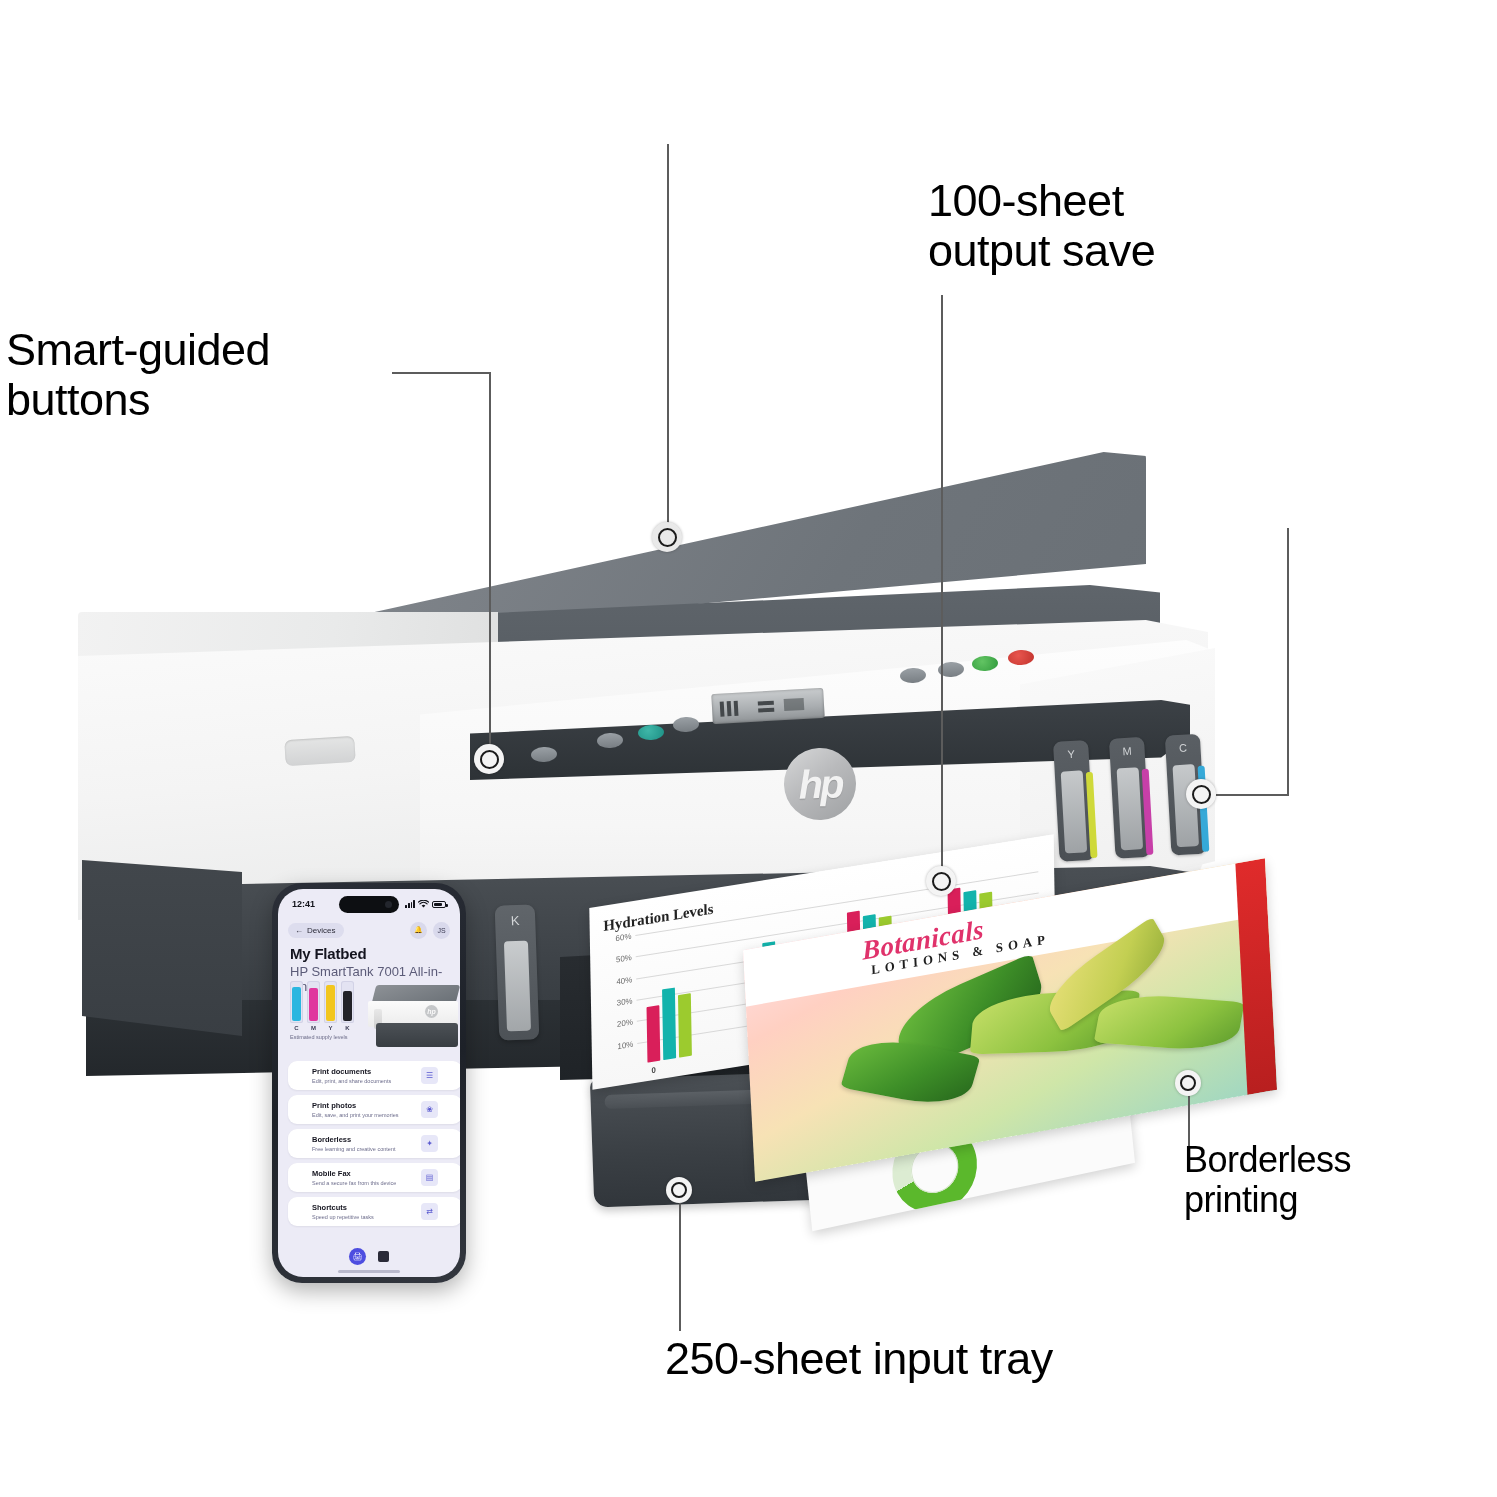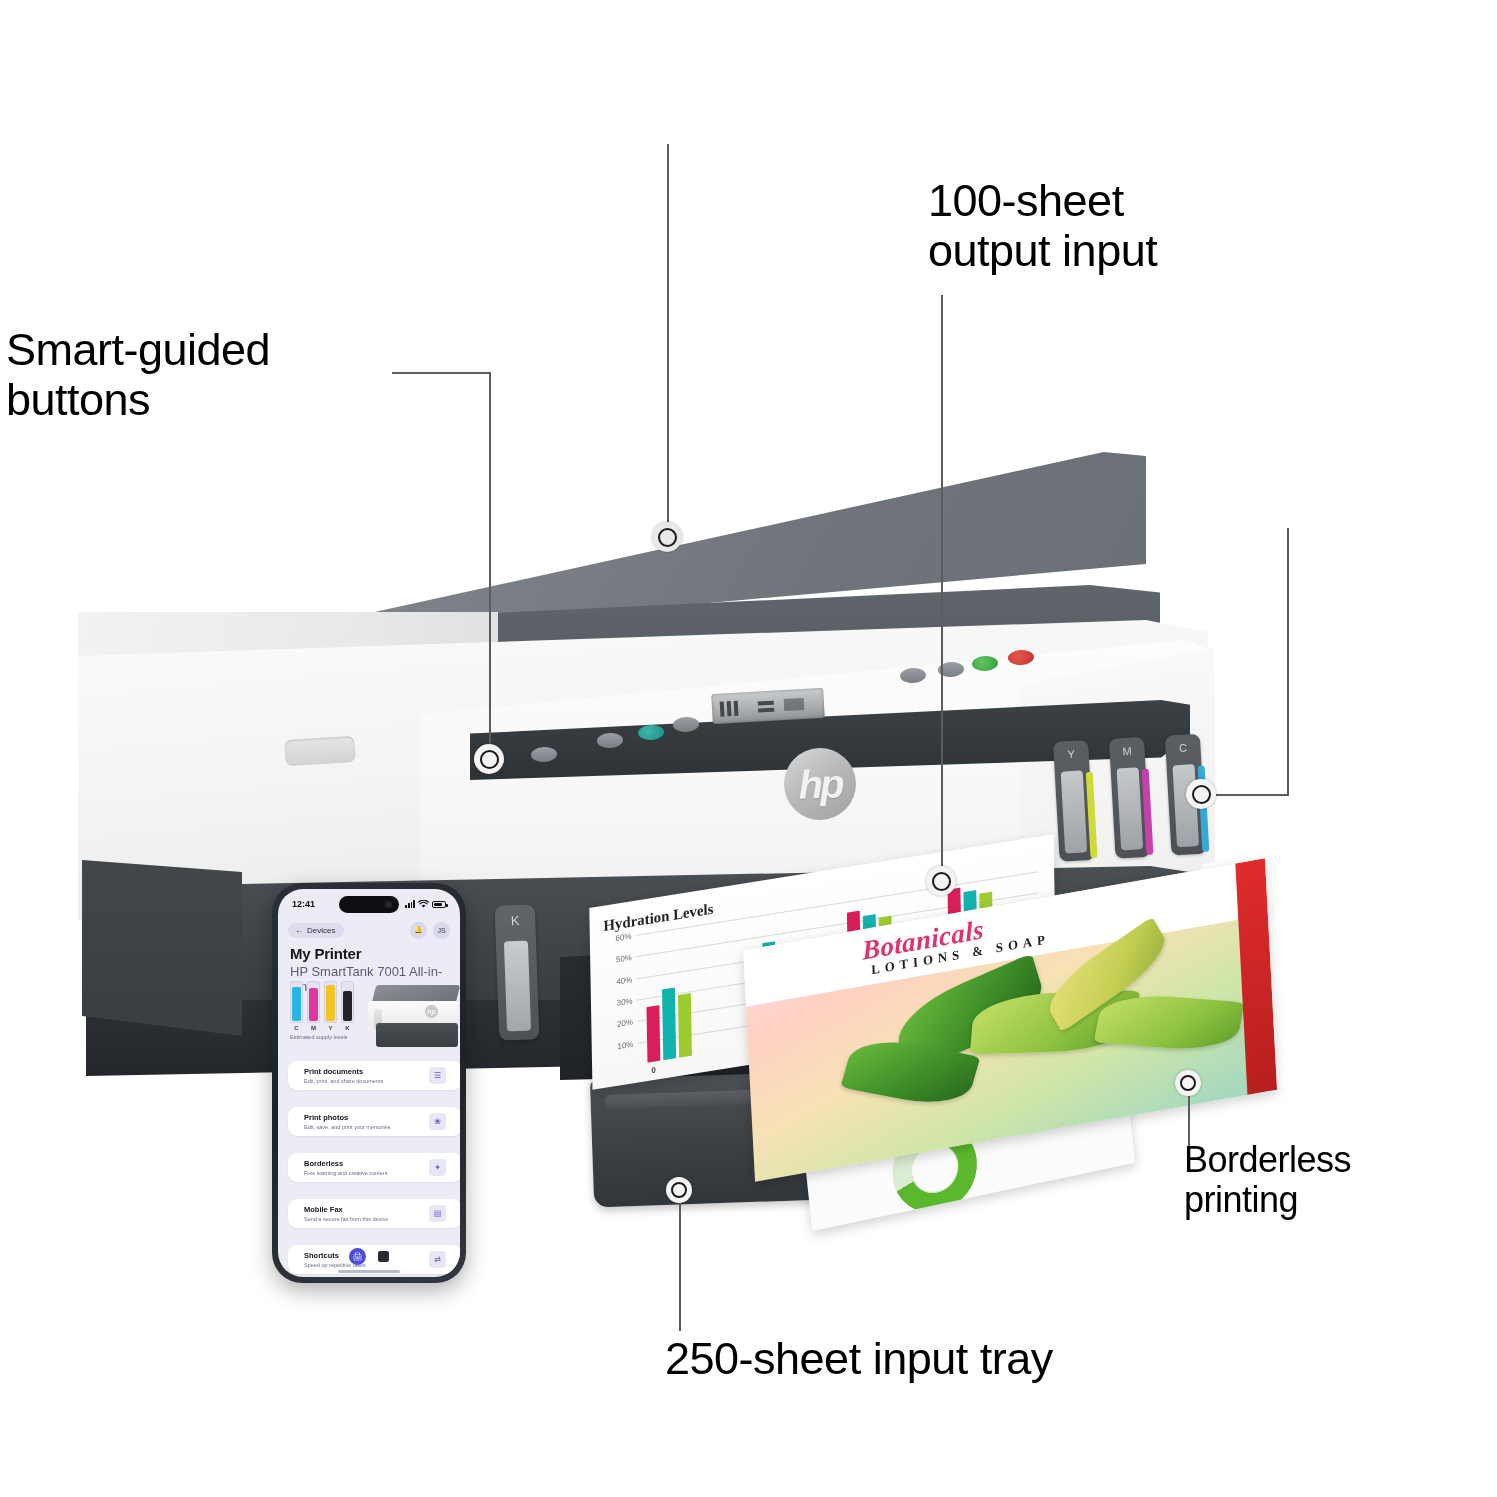--- a/index.html
+++ b/index.html
@@ -413,21 +413,21 @@
     background: #c5c7c9; display:flex; align-items:center; justify-content:center;
     font-size: 7px; font-style: italic; font-weight: 700; color: #fafafa;
   }
   .pp-tank {
     position:absolute; left: 8px; top: 24px; width: 8px; height: 20px;
     background: linear-gradient(180deg,#e8e8e8,#cfcfcf); border-radius: 2px;
   }
 
   .menu-list { position: absolute; left: 10px; top: 172px; width: 174px; }
   .menu-item {
-    background: #ffffff; border-radius: 9px; padding: 6px 16px; margin-bottom: 17px;
+    background: #ffffff; border-radius: 9px; padding: 6px 24px; margin-bottom: 5px;
     display: flex; align-items: center; justify-content: space-between;
     box-shadow: 0 1px 2px rgba(30,30,60,.07);
   }
   .mi-text { min-width: 0; }
   .mi-title { font-size: 7.5px; font-weight: 700; color: #14141f; line-height: 1.2; }
   .mi-desc  { font-size: 5.5px; color: #6d6d8c; margin-top: 1.5px; line-height: 1.2; }
   .mi-icon {
     width: 17px; height: 17px; border-radius: 4px; flex: 0 0 17px;
     background: #e7e7f8; display:flex; align-items:center; justify-content:center;
     font-size: 8px; color: #5a5ad0;
@@ -607,21 +607,21 @@
         <span class="back-chip">
           <span>←</span>
           <span>Devices</span>
         </span>
         <span class="nav-right">
           <span class="icon-circle">🔔</span>
           <span class="icon-circle">JS</span>
         </span>
       </div>
 
-      <div class="p-title">My Printer</div>
+      <div class="p-title">My Flatbed</div>
       <div class="p-sub">HP SmartTank 7001 All-in-One</div>
 
       <div class="ink-widget">
         <div class="ink-bars" id="ink-bars">
             <span class="ink-bar">
               <i style="height: 82%; background: rgb(42, 182, 224);"></i>
             </span>
             <span class="ink-bar">
               <i style="height: 78%; background: rgb(224, 55, 158);"></i>
             </span>
@@ -707,18 +707,18 @@
   <span class="marker onDark" style="left:652px; top:522px;"></span>
   <span class="marker" style="left:474px; top:744px;"></span>
   <span class="marker" style="left:926px; top:866px;"></span>
   <span class="marker" style="left:1186px;top:779px;"></span>
   <span class="marker sm" style="left:1175px;top:1070px;"></span>
   <span class="marker sm" style="left:666px; top:1177px;"></span>
 
   <div class="callout-label cl-smart">Smart-guided
 buttons</div>
   <div class="callout-label cl-output">100-sheet
-output input</div>
+output save</div>
   <div class="callout-label cl-border">Borderless
 printing</div>
   <div class="callout-label cl-input">250-sheet input tray</div>
 
 </div>
 
 </body></html>

